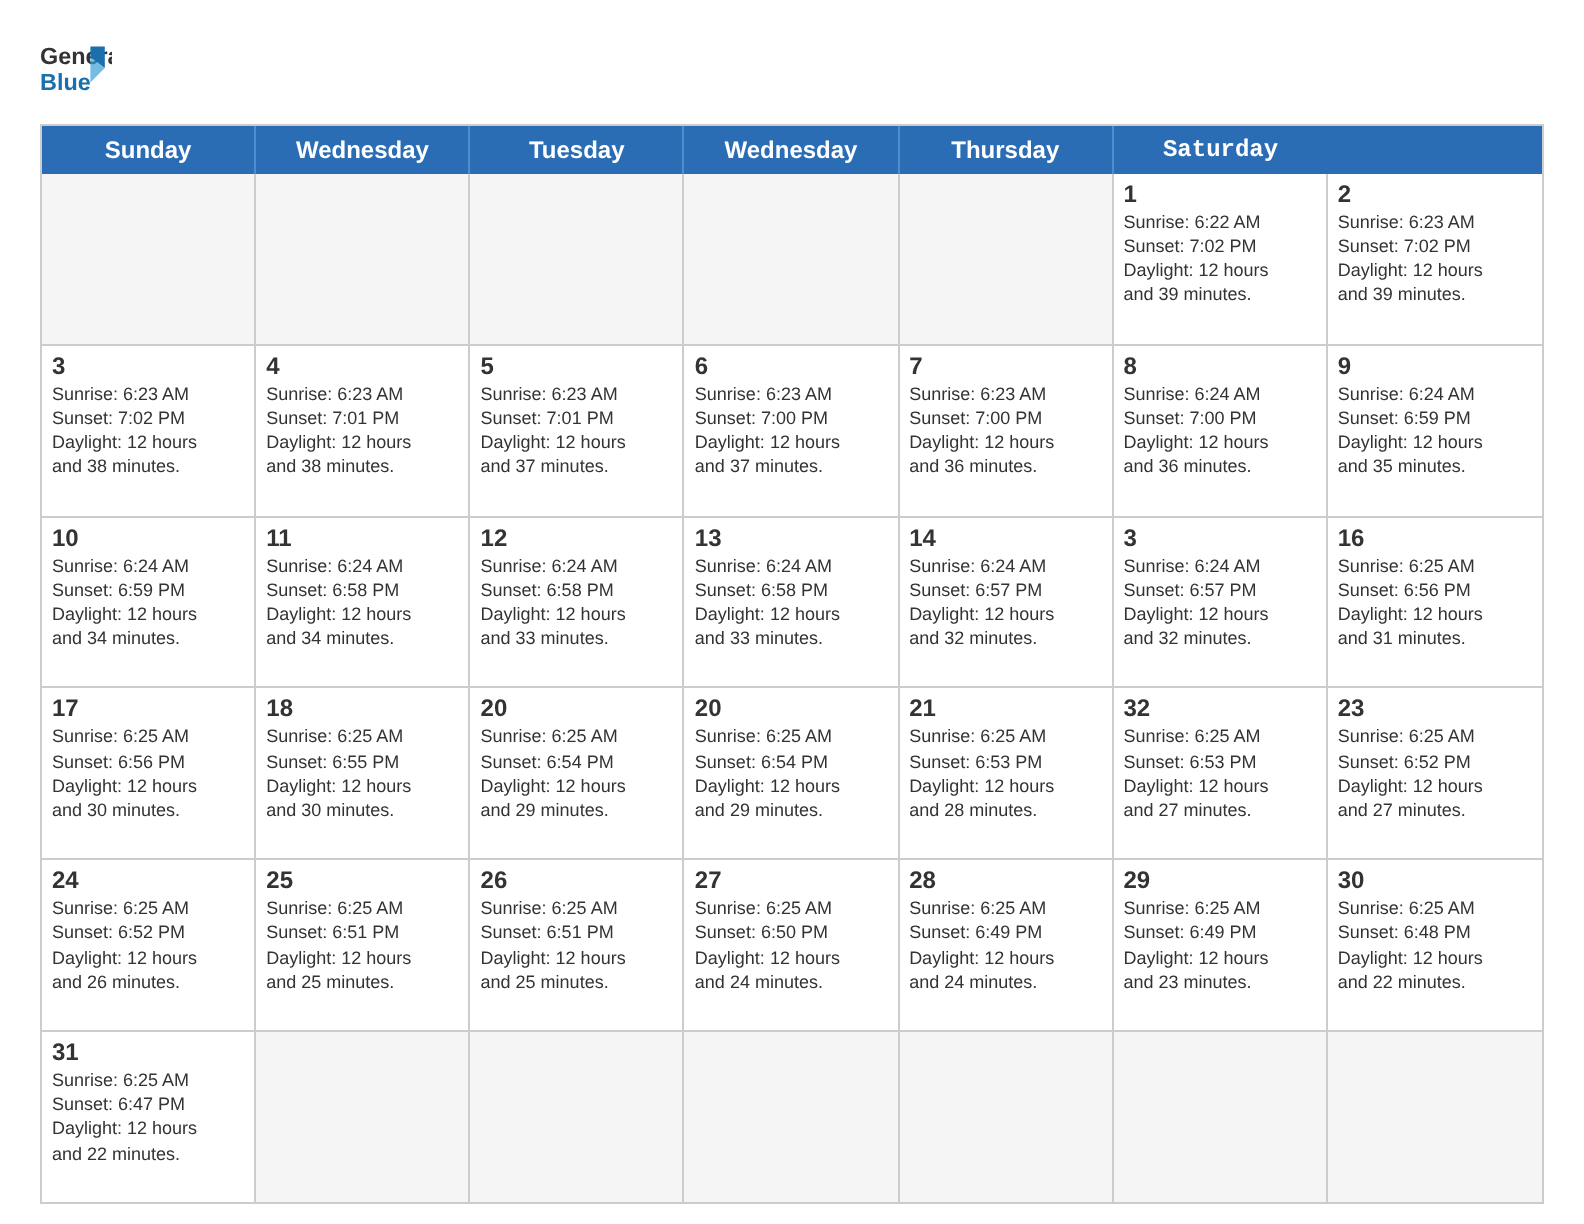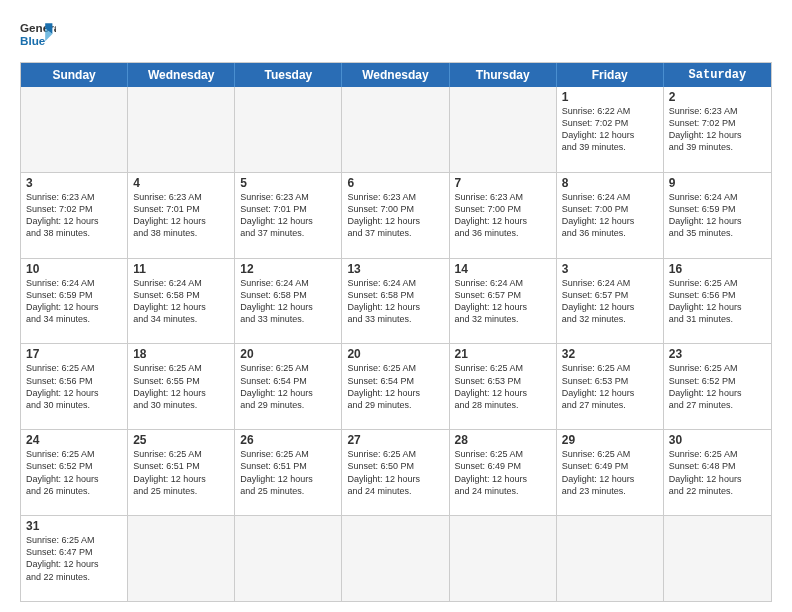--- a/index.html
+++ b/index.html
@@ -119,21 +119,20 @@
     </div>
   </div>
 
   <div class="calendar">
     <div class="cal-header-row" id="cal-header">
         <div class="cal-header-cell">Sunday</div>
         <div class="cal-header-cell">Wednesday</div>
         <div class="cal-header-cell">Tuesday</div>
         <div class="cal-header-cell">Wednesday</div>
         <div class="cal-header-cell">Thursday</div>
-        <div class="cal-header-cell">Friday</div>
         <div class="cal-header-cell">Saturday</div>
       </div>
     <div class="cal-body" id="cal-body">
         <div class="cal-row">
           <div class="cal-cell empty"></div>
           <div class="cal-cell empty"></div>
           <div class="cal-cell empty"></div>
           <div class="cal-cell empty"></div>
           <div class="cal-cell empty"></div>
           <div class="cal-cell">

